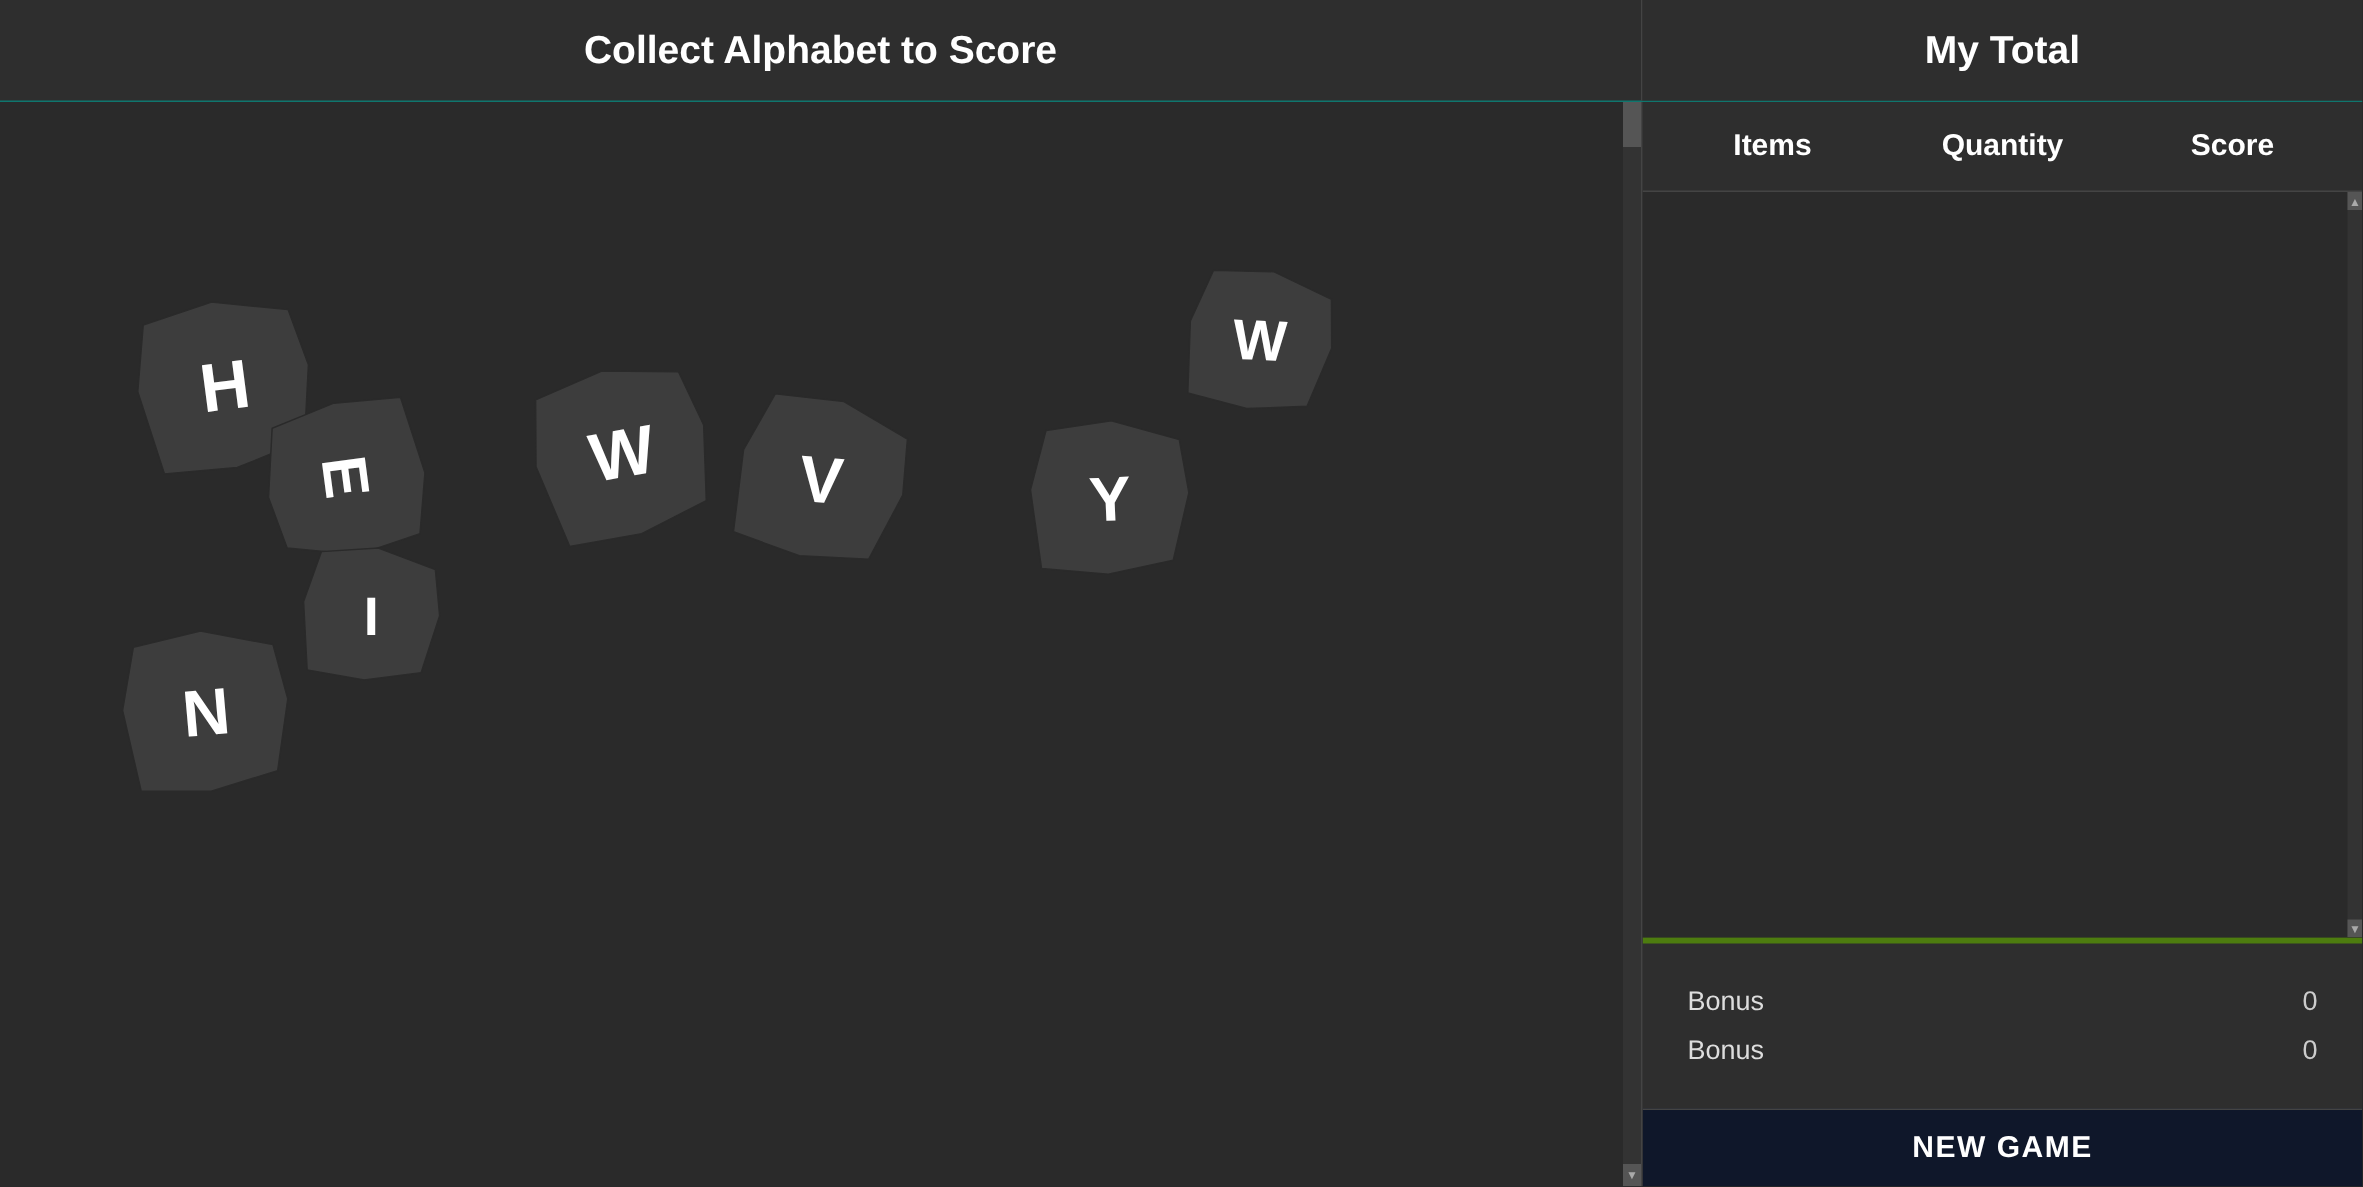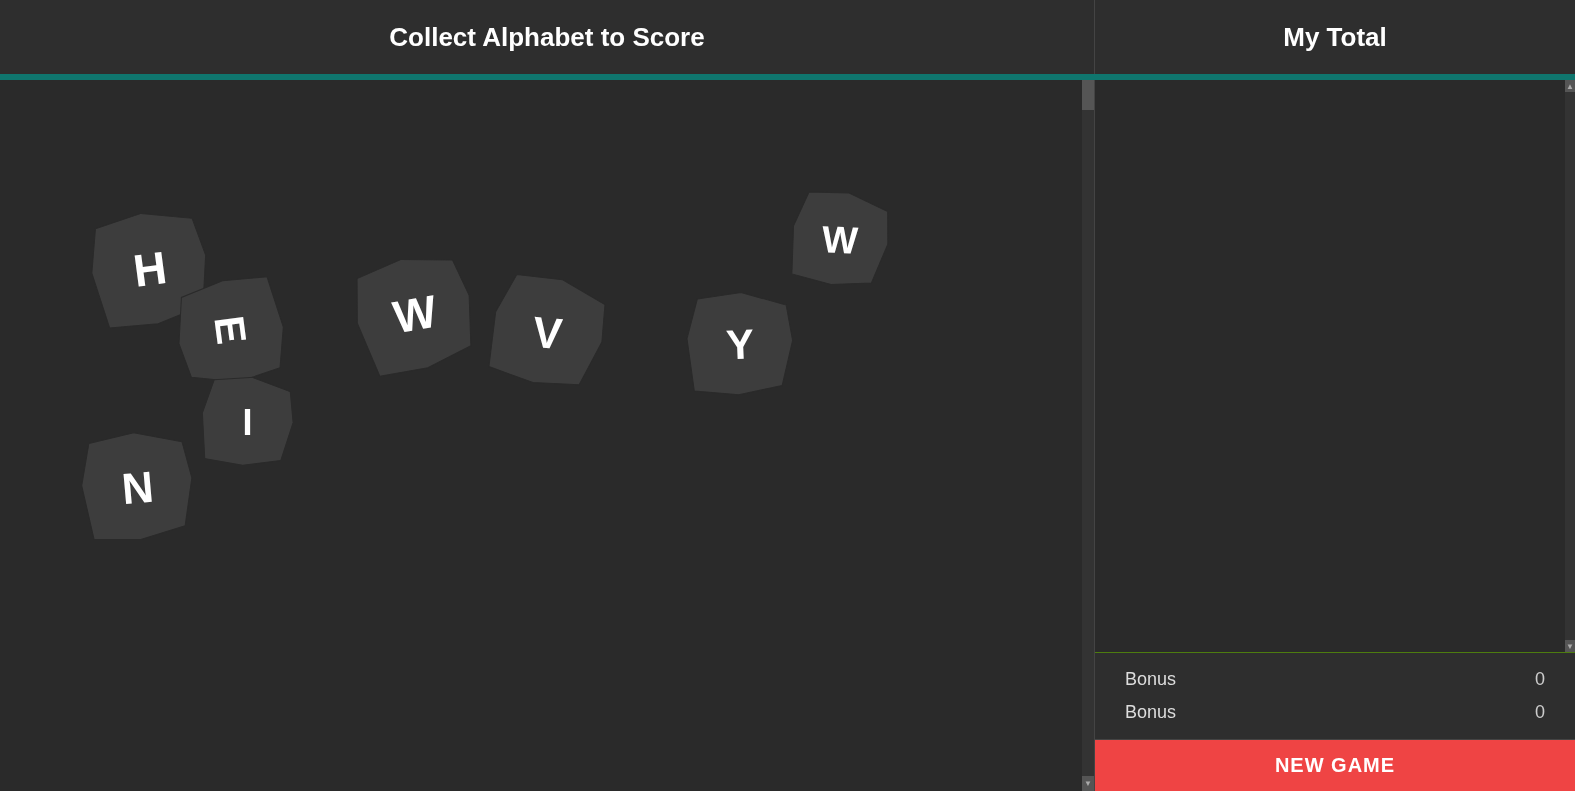--- a/index.html
+++ b/index.html
@@ -10,23 +10,23 @@
       background: #2a2a2a;
       font-family: 'Segoe UI', Arial, sans-serif;
       overflow: hidden;
       display: flex;
       flex-direction: column;
     }
 
     
     #top-bar {
       display: flex;
-      height: 80px;
+      height: 68px;
       background: #2e2e2e;
-      border-bottom: 6px solid #0f766e;
+      border-bottom: 1px solid #0f766e;
     }
 
     #game-title-area {
       flex: 0 0 1095px;
       display: flex;
       align-items: center;
       justify-content: center;
       border-right: 1px solid #444;
     }
 
@@ -159,22 +159,22 @@
       width: 100%;
       height: 15px;
       background: #555;
       position: absolute;
       bottom: 0;
     }
 
     
     #score-area {
       background: #2e2e2e;
-      padding: 10px 20px;
-      border-top: 1px solid #4d7c0f;
+      padding: 22px 20px;
+      border-top: 4px solid #4d7c0f;
     }
 
     .score-row {
       display: flex;
       justify-content: space-between;
       align-items: center;
       padding: 6px 10px;
       color: #dddddd;
       font-size: 18px;
     }
@@ -183,21 +183,21 @@
       font-weight: 500;
     }
 
     .score-value {
       font-weight: 400;
       color: #cccccc;
     }
 
     
     #new-game-area {
-      background: #ef4444;
+      background: #0f172a;
       display: flex;
       align-items: center;
       justify-content: center;
       padding: 14px;
       border-top: 1px solid #444;
     }
 
     #new-game-button {
       color: #ffffff;
       font-size: 20px;
@@ -389,20 +389,25 @@
           5.75,101.2
           2.875,46
         " fill="#3d3d3d" stroke="#2a2a2a" stroke-width="1"></polygon>
       </svg>
     <div class="puzzle-letter" style="font-size: 43.7px; transform: rotate(5deg);">N</div>
       </div>
     </div>
 
   <div id="right-panel">
     <div id="items-table-area">
+      <div id="items-table-header">
+        <span class="col-items">Items</span>
+        <span class="col-quantity">Quantity</span>
+        <span class="col-score">Score</span>
+      </div>
       <div id="items-table-body">
         <div id="table-scrollbar">
           <div id="table-scrollbar-thumb-top" style="height:12px; display:flex; align-items:center; justify-content:center; color:#aaa; font-size:8px;">▲</div>
           <div id="table-scrollbar-thumb-bot" style="height:12px; display:flex; align-items:center; justify-content:center; color:#aaa; font-size:8px;">▼</div>
         </div>
       </div>
     </div>
 
     <div id="score-area">
       <div class="score-row">

